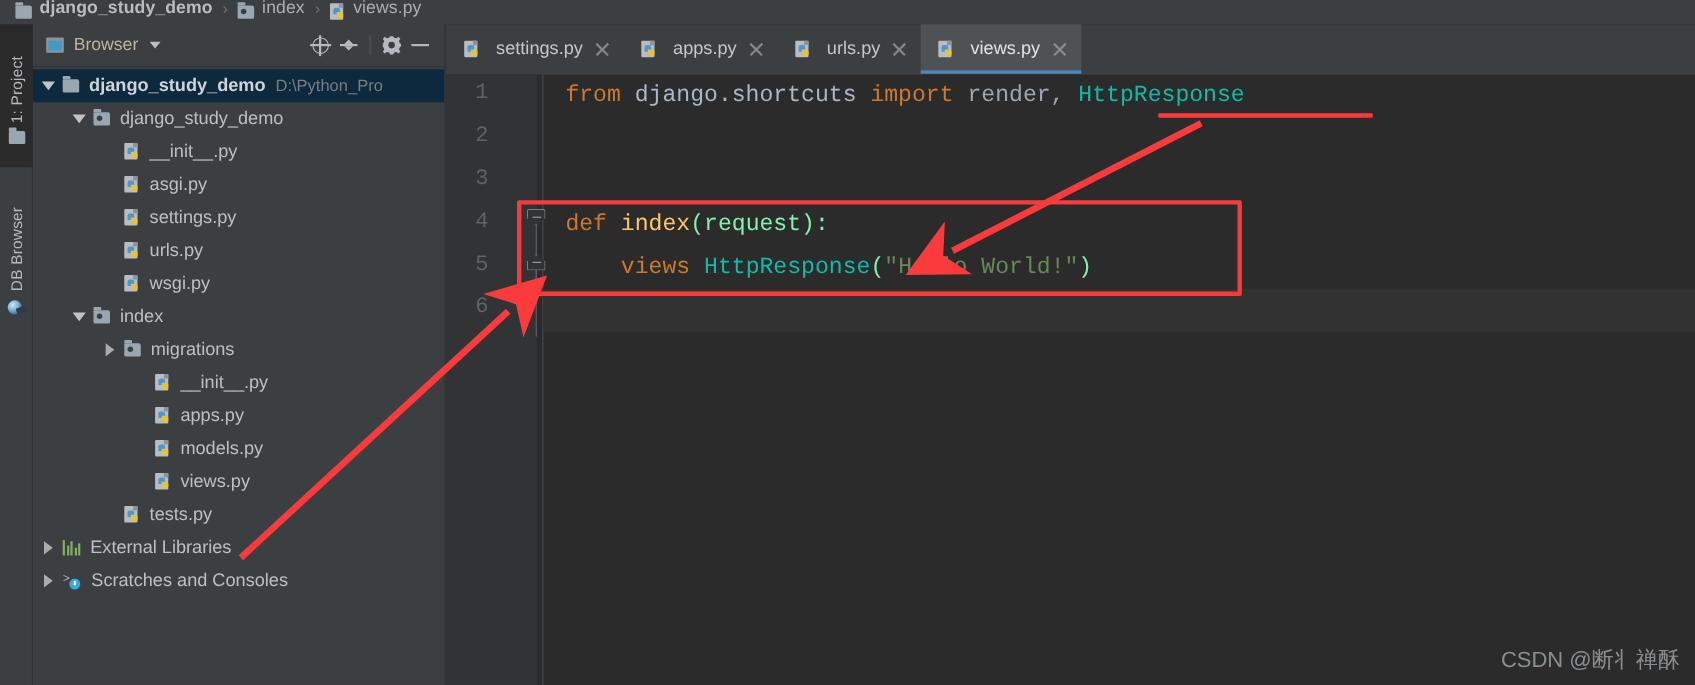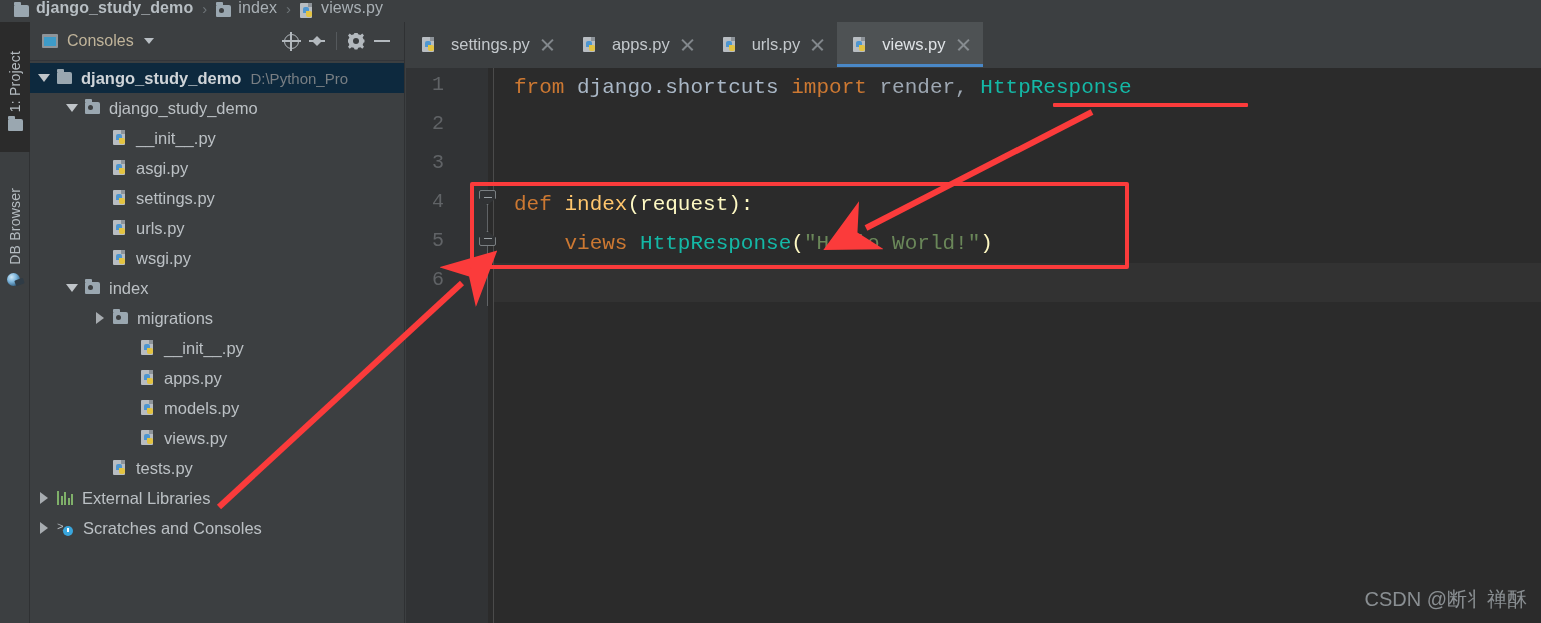--- a/index.html
+++ b/index.html
@@ -145,21 +145,21 @@
     font-family:"Liberation Mono", monospace; font-size:21px; white-space:pre;
     padding-left:20px; color:#a9b7c6;
   }
   .cline.current { background:#323232; }
   .kw { color:#cc7832; }
   .fn { color:#ffc66d; }
   .cls { color:#14b8a6; }
   .pln { color:#a9b7c6; }
   .dim { color:#9da7b2; }
   .str { color:#6a8759; }
-  .punc { color:#fef9c3;text-align:right; }
+  .punc { color:#86efac;text-align:right; }
 
   
   .fold-line { position:absolute; left:9px; width:1px; background:#606366; }
   .fold-top, .fold-bot {
     position:absolute; left:1px; width:17px; height:15px; border:1.4px solid #7a7f82;
     background:#313335;
   }
   .fold-top { border-radius:2px; clip-path: polygon(0 0,100% 0,100% 55%,50% 100%,0 55%); }
   .fold-bot { border-radius:2px; clip-path: polygon(50% 0,100% 45%,100% 100%,0 100%,0 45%); }
   .fold-dash { position:absolute; width:8px; height:1.6px; background:#9aa0a4; }
@@ -214,21 +214,21 @@
       <span class="vicon db-icon">
         <i class="ball"></i>
           <i class="hand"></i>
       </span>
     </div>
   </div>
 
   <div class="project-panel">
     <div class="panel-header">
       <span class="win-icon"></span>
-      <span class="panel-title">Consoles</span>
+      <span class="panel-title">Browser</span>
       <span class="caret-down"></span>
       <span class="hdr-spacer"></span>
       <span class="hdr-btn">
         <span class="crosshair"></span>
       </span>
       <span class="hdr-btn">
         <span class="collapse-ic">
           <i class="m"></i>
             <u class="up"></u>
             <u class="dn"></u>

